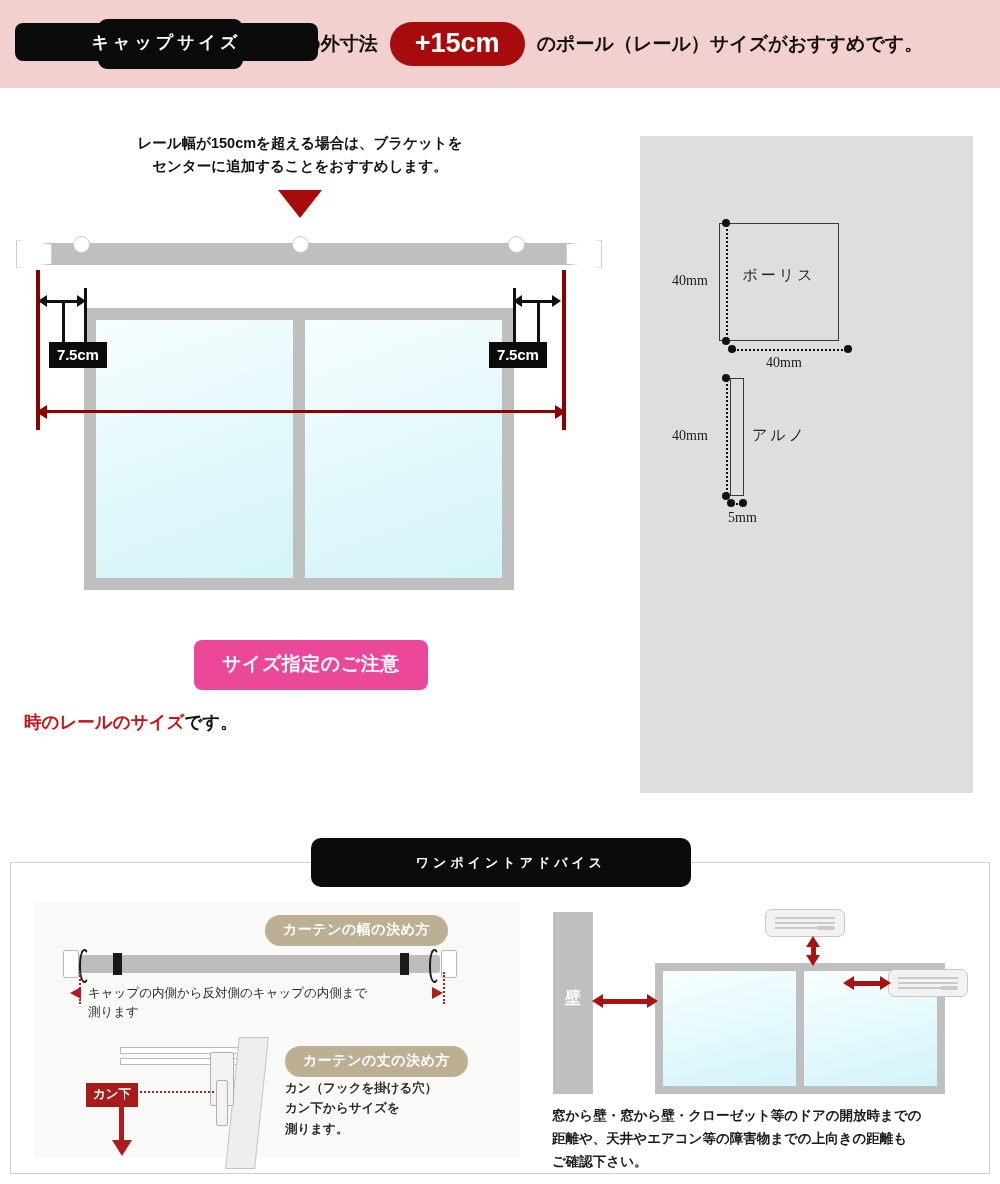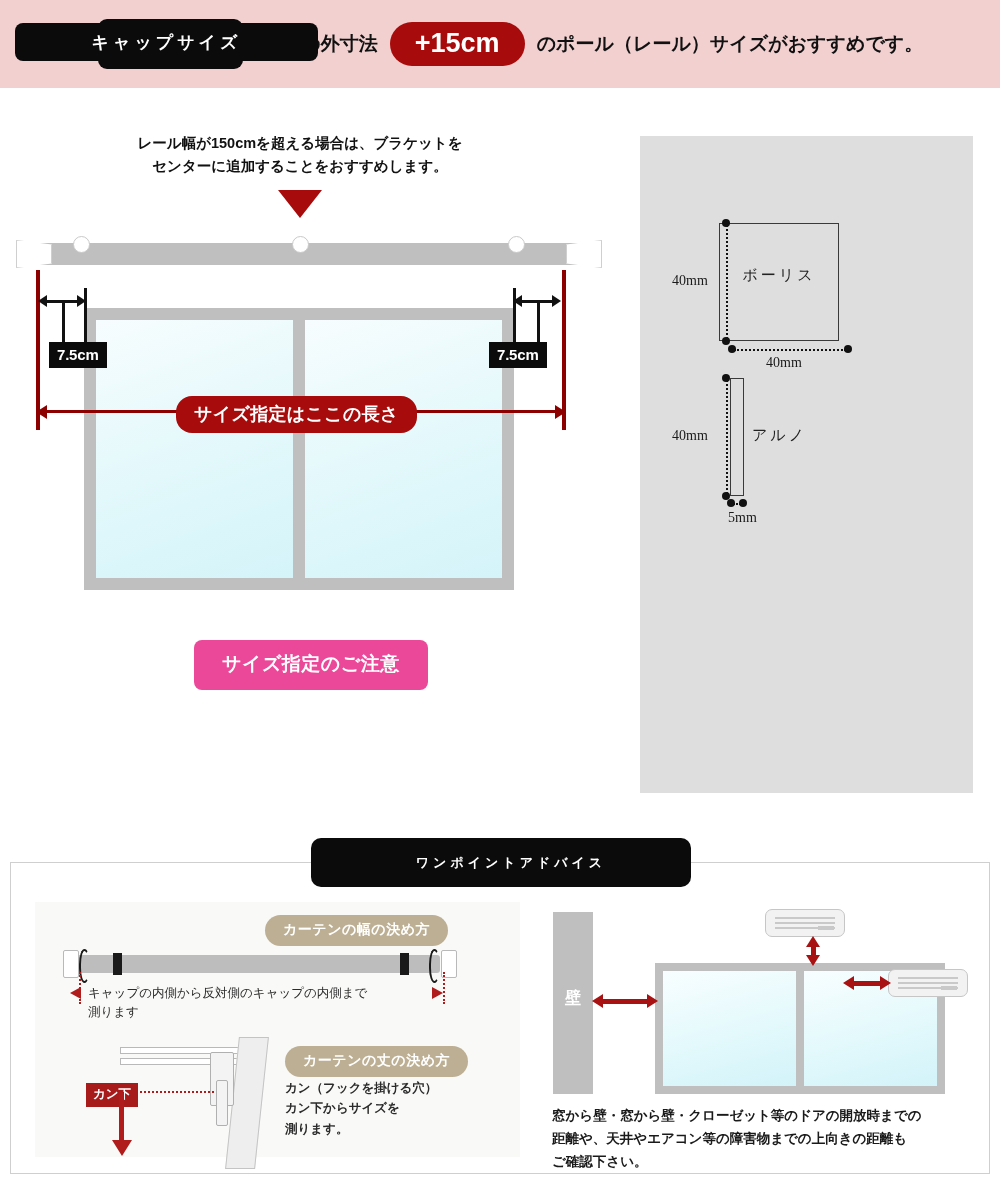--- a/index.html
+++ b/index.html
@@ -438,21 +438,20 @@
   <div class="leader-v r"></div>
 
   <div class="label-75 l">7.5cm</div>
   <div class="label-75 r">7.5cm</div>
 
   <div class="span-arrow">
     <div class="sa-left"></div>
       <div class="line"></div>
       <div class="sa-right"></div>
   </div>
-  <div class="span-label">サイズ指定はここの長さ</div>
 </div>
 
 <div class="cap-panel"></div>
 <div class="cap-title">キャップサイズ</div>
 
 <div class="cap-box-sq">
   <div class="cap-name">ボーリス</div>
 </div>
 <div class="dim-dot" style="left:722px; top:219px;"></div>
 <div class="dim-dot" style="left:722px; top:337px;"></div>
@@ -469,20 +468,23 @@
 <div class="dim-dot" style="left:722px; top:492px;"></div>
 <div class="dim-dotline-v" style="left:726px; top:380px; height:114px;"></div>
 <div class="dim-text" style="left:672px; top:428px;">40mm</div>
 <div class="dim-dot" style="left:727px; top:499px;"></div>
 <div class="dim-dot" style="left:739px; top:499px;"></div>
 <div class="dim-dotline-h" style="left:733px; top:503px; width:8px;"></div>
 <div class="dim-text" style="left:728px; top:510px;">5mm</div>
 
 <div class="notice-pill">サイズ指定のご注意</div>
 <div class="notice-body">
+  <div>
+    <span class="red-ink">時のレールのサイズ</span><span>です。</span>
+  </div>
 </div>
 
 <div class="advice-wrap"></div>
 <div class="advice-title">ワンポイントアドバイス</div>
 <div class="advice-left"></div>
 
 <div class="tan-pill" style="left:265px; top:915px;">カーテンの幅の決め方</div>
 <div class="rod"></div>
 <div class="rod-cap l"></div>
 <div class="rod-cap r"></div>

